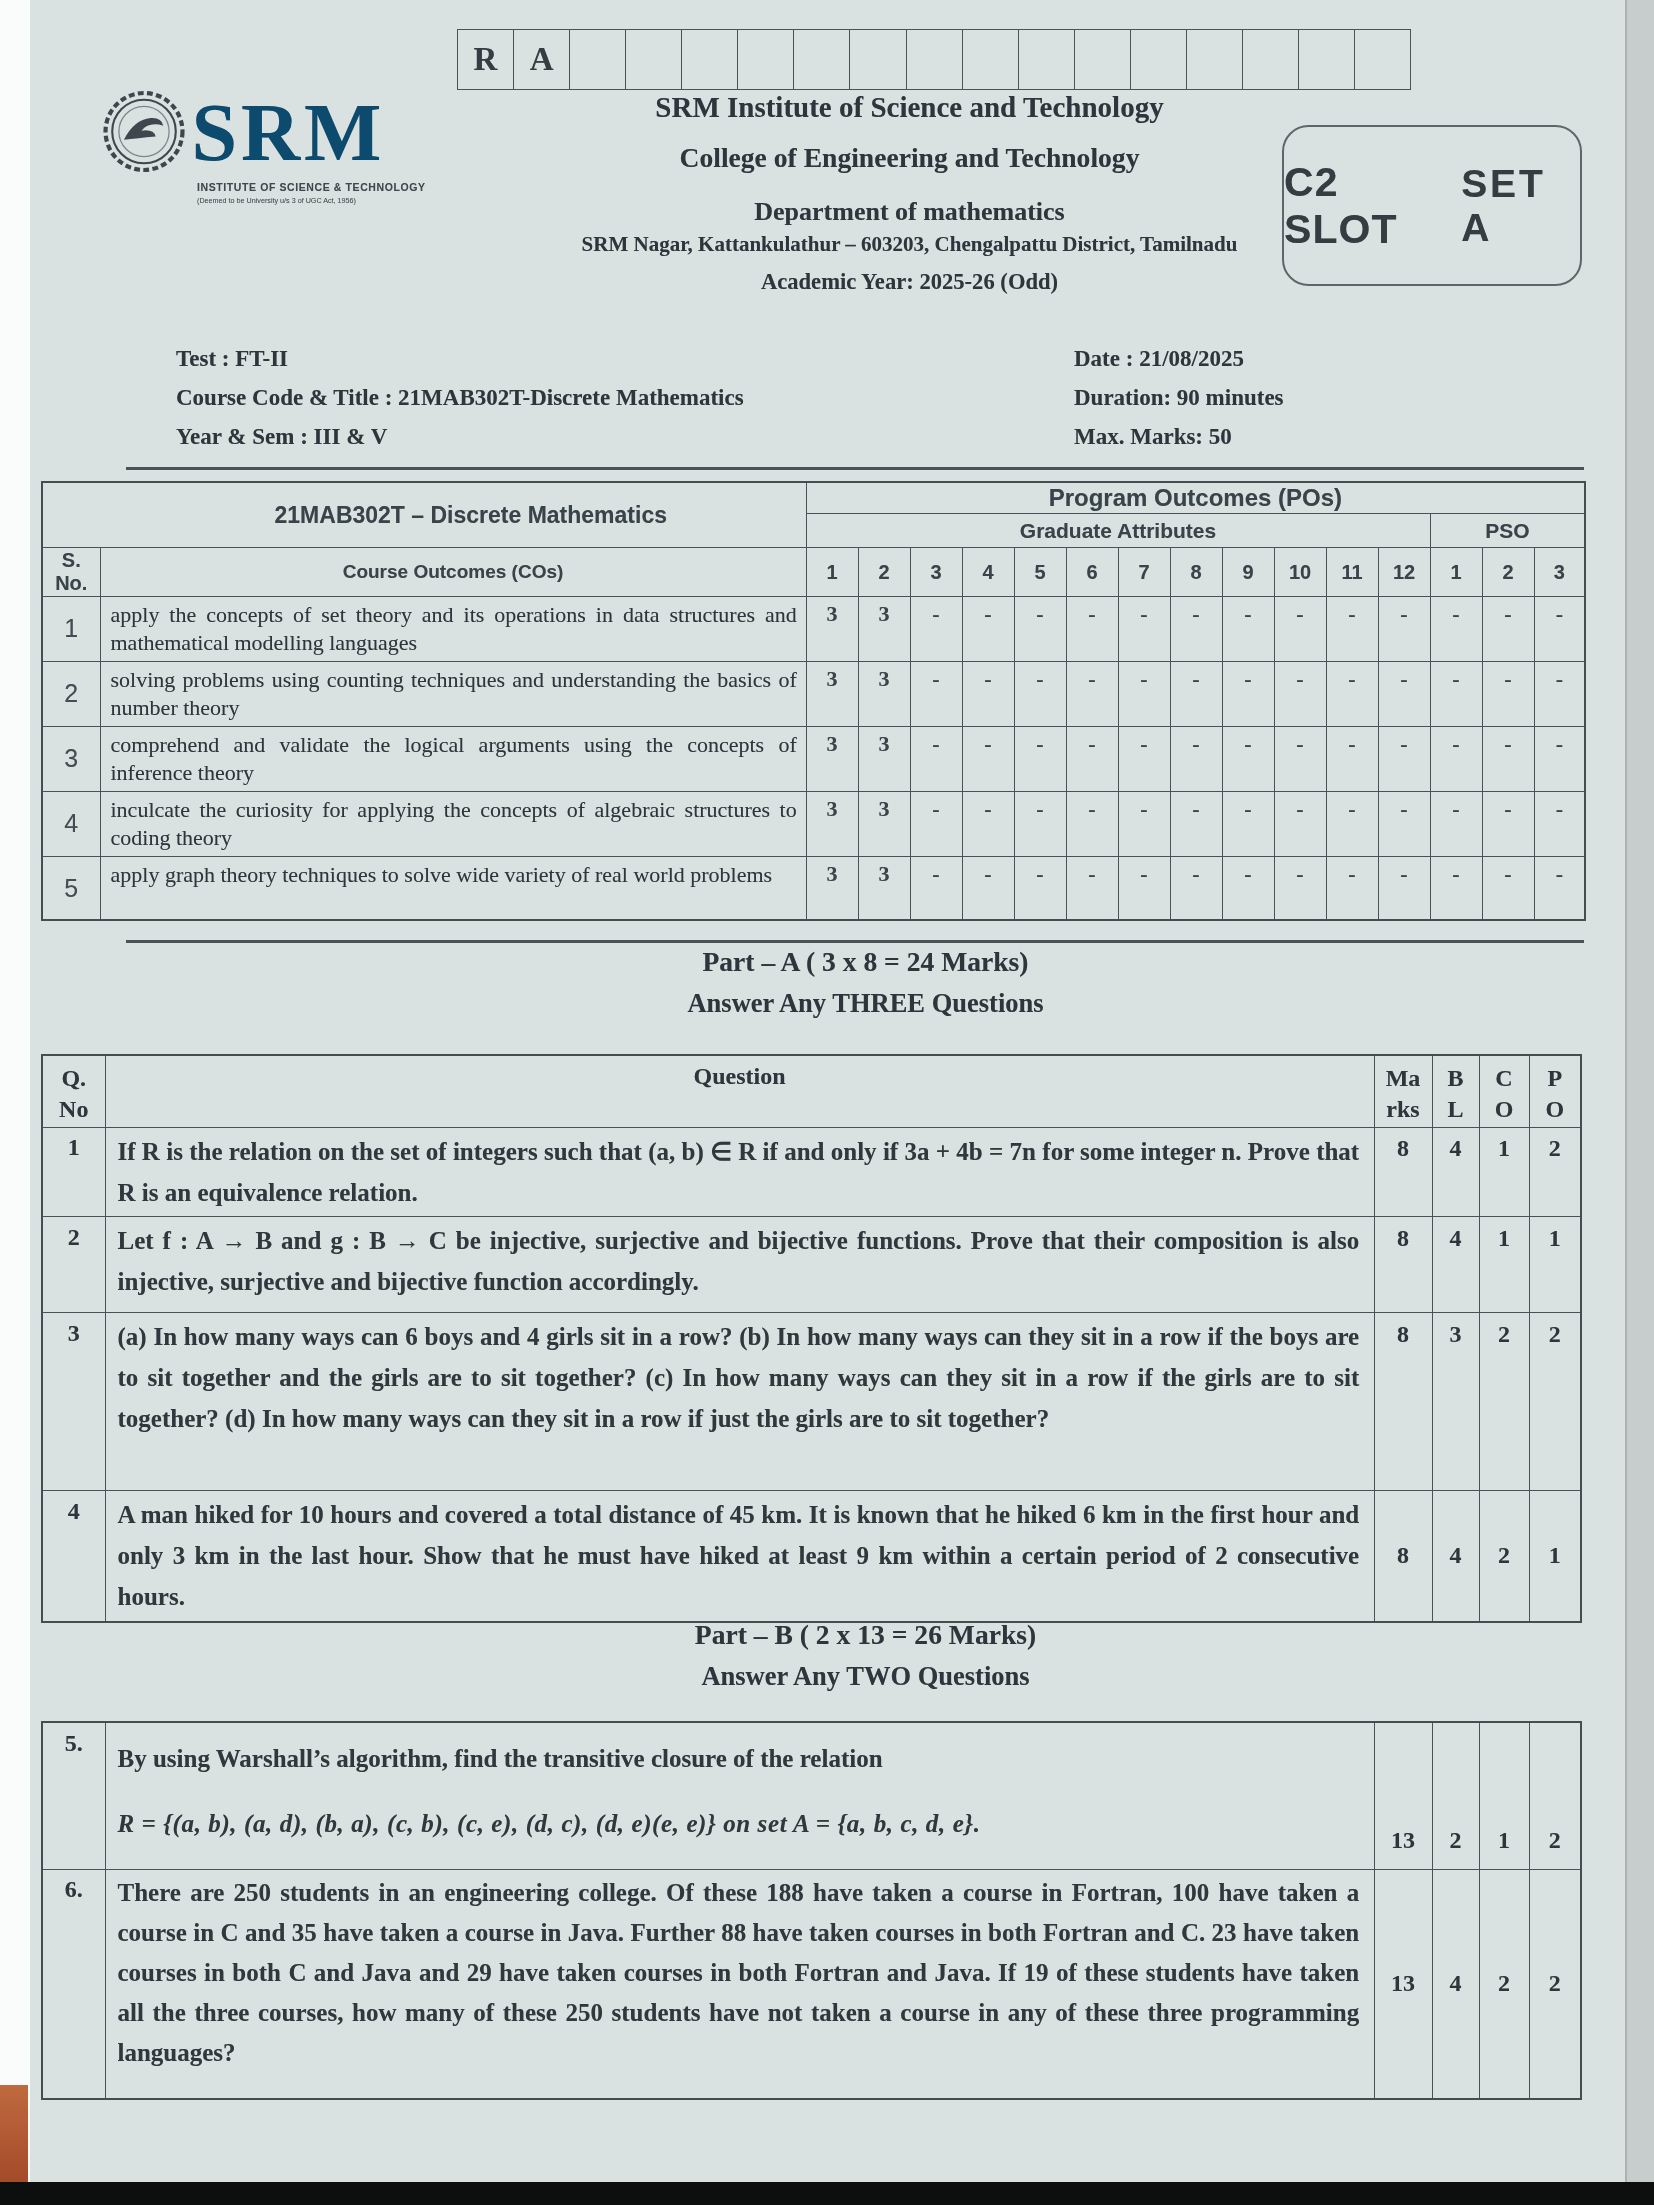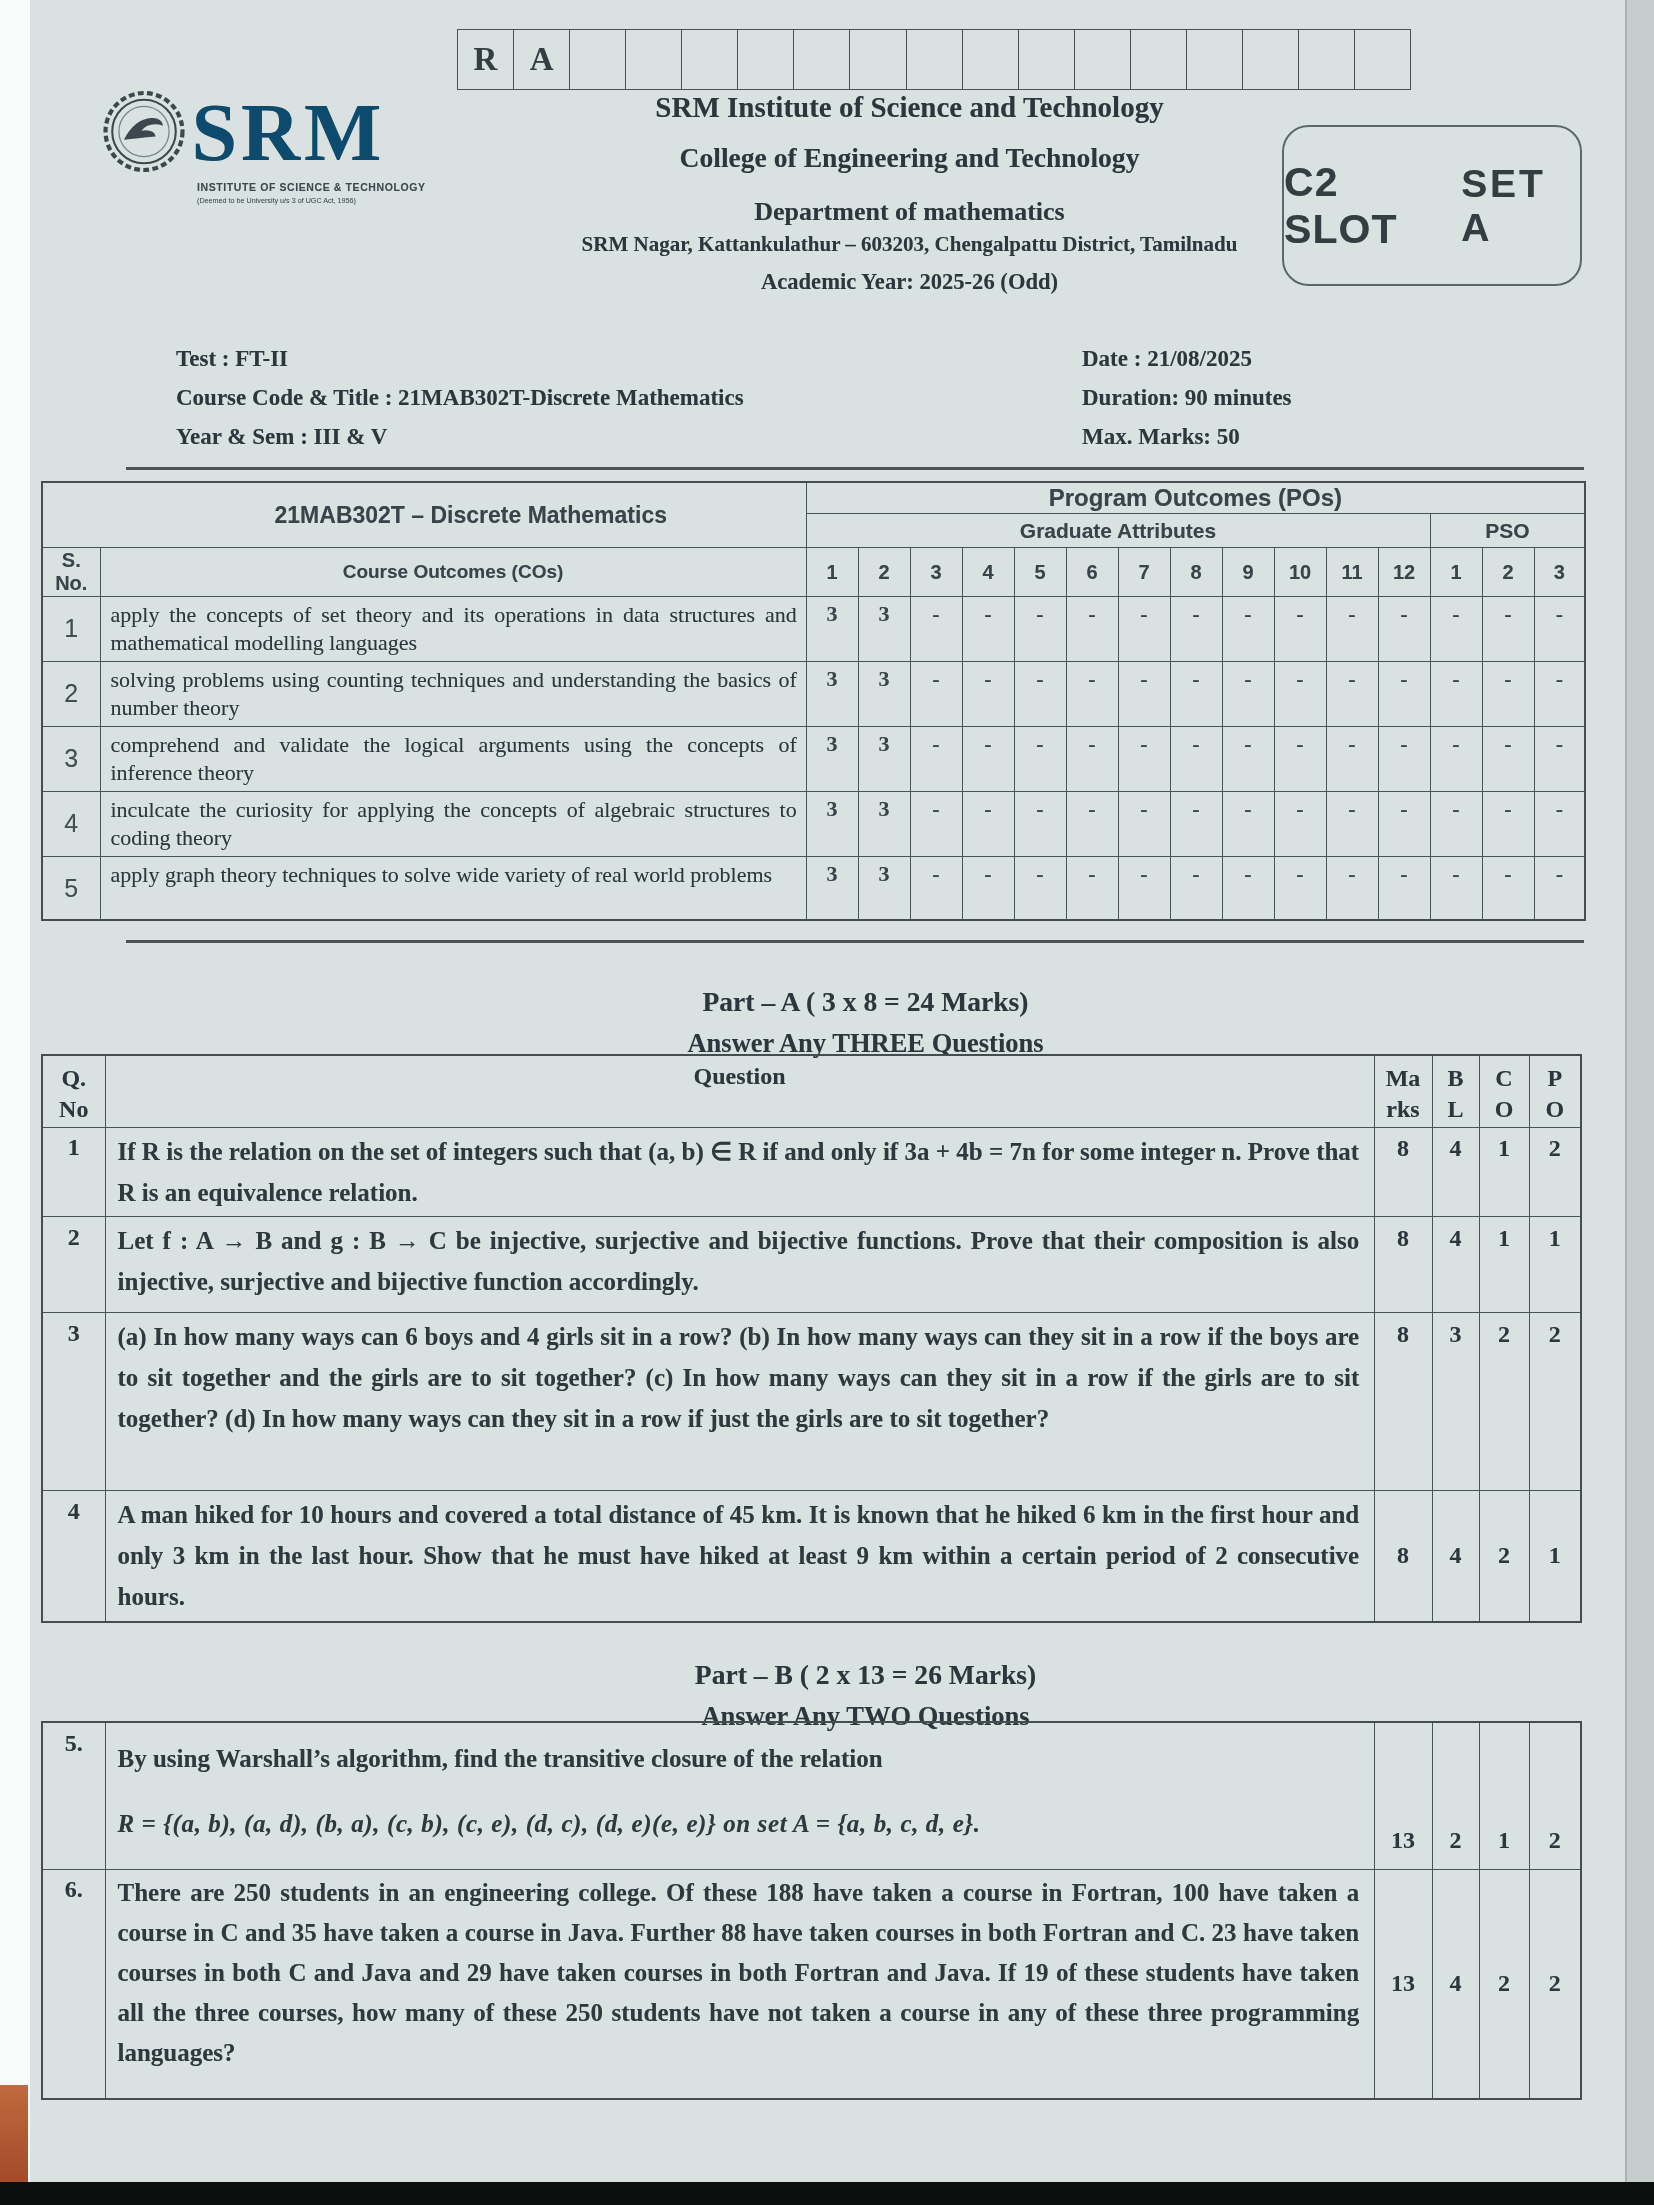--- a/index.html
+++ b/index.html
@@ -42,21 +42,21 @@
     border:2.8px solid #5d666a; border-radius:26.5px; box-sizing:border-box;
     display:flex; align-items:center; justify-content:center; gap:8.8px;
     font-family:"Liberation Sans",sans-serif; font-weight:bold; color:#333d42; }
   .slot1 { font-size:41px; letter-spacing:1.1px; }
   .slot2 { font-size:39px; letter-spacing:2.8px; }
 
   
   .testinfo { position:absolute; top:346px; font-weight:bold; font-size:23px; }
   .testinfo div { margin-bottom:13.2px; white-space:nowrap; }
   .ti-left { left:146px; }
-  .ti-right { left:1044px;margin-left:8px; }
+  .ti-right { left:1044px; }
 
   .rule { position:absolute; left:96px; width:1458px; height:2.8px; background:#4b5356; }
 
   
   .co-table { position:absolute; left:11px; top:481px; width:1539px;
     border-collapse:collapse; table-layout:fixed; border:2.2px solid #454d51; }
   .co-table td { border:1.1px solid #495256; overflow:hidden; }
   .co-table .b { font-family:"Liberation Sans",sans-serif; font-weight:bold;
     color:#39434a; text-align:center; }
   .course-cell { text-align:center; padding-left:94px; font-size:23px;
@@ -64,21 +64,21 @@
   .poh { font-size:24px; } .gah { font-size:21px; } .psoh { font-size:21px; }
   .snoh { font-size:20px; } .coh { font-size:19px; } .num { font-size:20px; }
   .cotext { font-size:22px; line-height:27.6px; text-align:justify;
     padding:4.4px 8.8px 4.4px 10px; vertical-align:top; }
   .sno-val { font-family:"Liberation Sans",sans-serif; font-size:25px; text-align:center;
     vertical-align:middle; color:#434d54; }
   .val { font-size:22px; font-weight:600; text-align:center; vertical-align:top;
     padding-top:4.4px; color:#3a444a; }
 
   
-  .part-head { position:absolute; left:72px; width:1527px; text-align:center; font-weight:bold;margin-top:40px; }
+  .part-head { position:absolute; left:72px; width:1527px; text-align:center; font-weight:bold; }
   .ph-title { font-size:27.6px; }
   .ph-sub { font-size:26.5px; margin-top:10px; }
   #parta-head { top:946px; }
   #partb-head { top:1619px; }
 
   
   .q-table { position:absolute; left:11px; width:1539px; border-collapse:collapse;
     table-layout:fixed; border:2.2px solid #454d51; }
   .q-table td { border:1.7px solid #495256; vertical-align:top; overflow:hidden; }
   #parta-table { top:1054px; }

